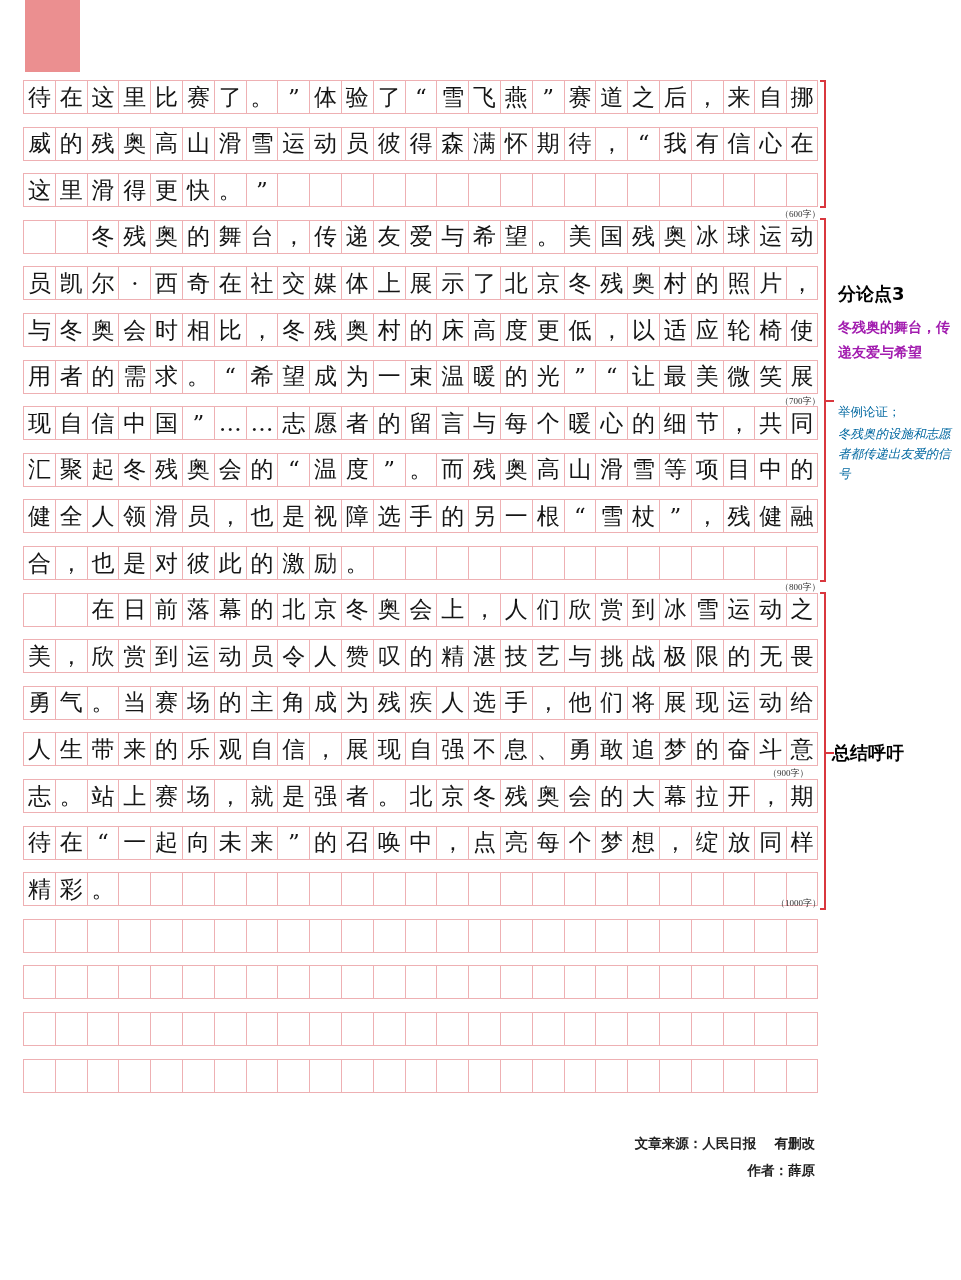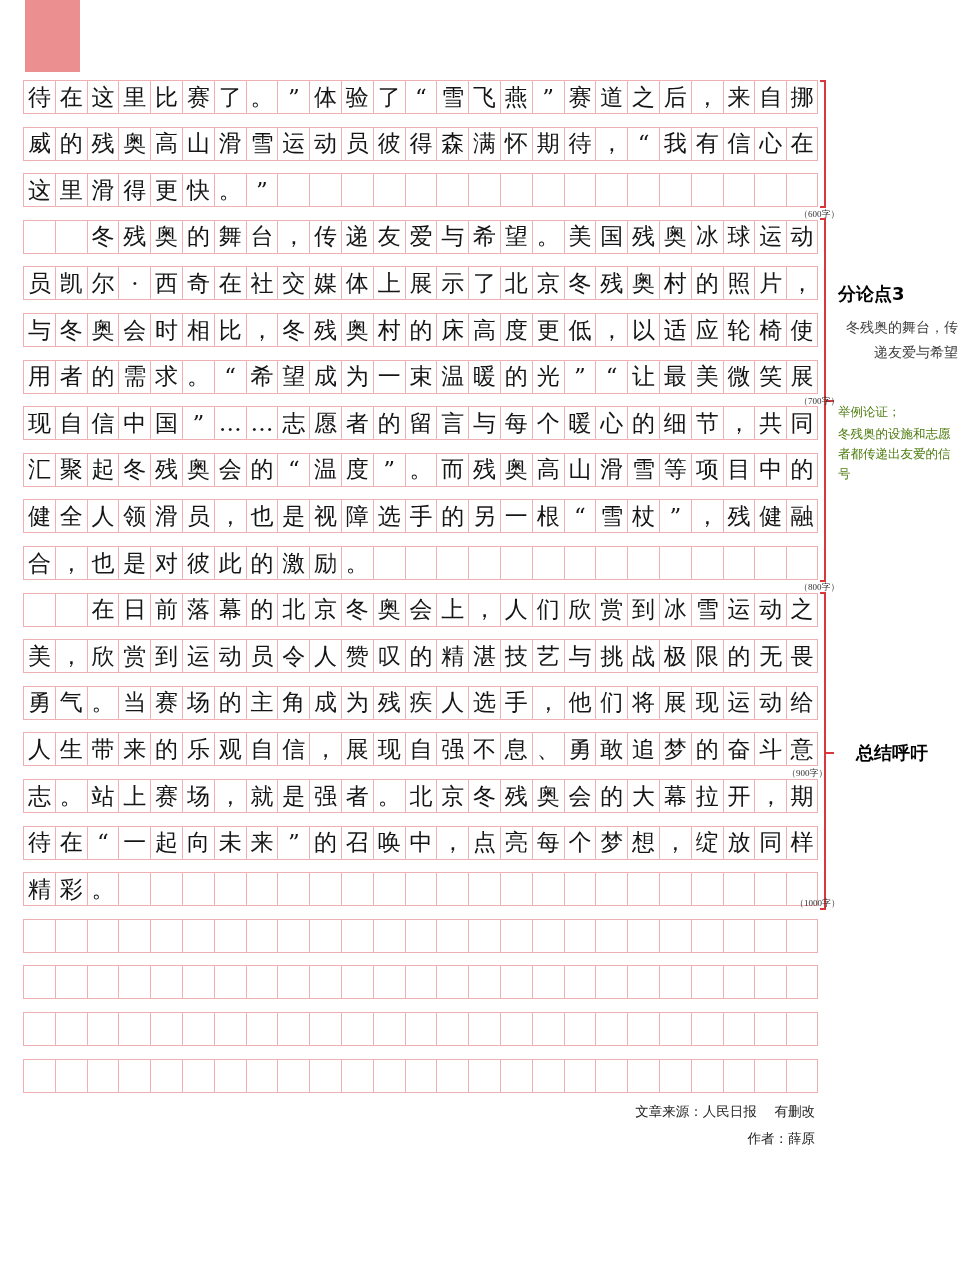--- a/index.html
+++ b/index.html
@@ -20,45 +20,45 @@
   .cell {
     flex: 0 0 31.8px; height: 100%; box-sizing: border-box;
     border-left: 1.5px solid #eeb0b3;
     display: flex; align-items: center; justify-content: center;
     font-size: 23px; color: #151515; line-height: 1;
     font-family: "DejaVu Serif", serif;
   }
   .cell:last-child { border-right: 1.5px solid #eeb0b3; }
   .count {
     position: absolute; font-size: 9px; color: #333;
-    font-family: "Liberation Serif", serif; white-space: nowrap; margin-left: 19px;
+    font-family: "Liberation Serif", serif; white-space: nowrap;
   }
   .bracket {
     position: absolute; border: 2px solid #d9373e; border-left: none;
     width: 6px; box-sizing: border-box;
   }
   .tick {
     position: absolute; height: 2px; width: 8px; background: #d9373e;
   }
   .note-title {
     position: absolute; color: #000000; font-weight: bold;
     font-family: "DejaVu Sans", sans-serif; white-space: nowrap;
   }
   .note-sub {
-    position: absolute; left: 838px; width: 120px; color: #404040;
-    font-weight: normal; font-family: "DejaVu Sans", sans-serif;
-    font-size: 14px; line-height: 25px; text-align: right;
+    position: absolute; left: 838px; width: 120px; color: #a21caf;
+    font-weight: bold; font-family: "DejaVu Sans", sans-serif;
+    font-size: 14px; line-height: 25px;
   }
   .note-desc {
-    position: absolute; left: 838px; width: 120px; color: #4d7c0f;
+    position: absolute; left: 838px; width: 120px; color: #0369a1;
     font-family: "DejaVu Sans", sans-serif; font-size: 12.5px; line-height: 20px;
   }
   .footer {
-    position: absolute; right: 146px; color: #222; font-weight: normal;
-    font-family: "DejaVu Sans", sans-serif; font-size: 13.5px; white-space: pre;
+    position: absolute; right: 146px; color: #222; font-weight: bold;
+    font-family: "DejaVu Sans", sans-serif; font-size: 13.5px; white-space: pre; margin-top: 32px;
   }
 </style>
 </head>
 <body>
 
 <div class="tab-marker"></div>
 
 <div class="grid" id="grid">
     <div class="row" style="top: 0px;">
       <div class="cell">待</div>
@@ -660,23 +660,23 @@
 
 <div class="bracket" style="left:820px; top:218px; height:364px;"></div>
 <div class="tick" style="left:826px; top:400px;"></div>
 
 <div class="bracket" style="left:820px; top:592px; height:318px;"></div>
 <div class="tick" style="left:826px; top:752px;"></div>
 
 <div class="note-title" style="left:838px; top:282px; font-size:18px;">分论点3</div>
 <div class="note-sub" style="top:315px;">冬残奥的舞台，传递友爱与希望</div>
 <div class="note-desc" style="top:402px;">举例论证；</div>
-<div class="note-desc" style="top:424px;">冬残奥的设施和志愿者都传递出友爱的信号</div>
-
-<div class="note-title" style="left:856px; top:741px; font-size:18px;">总结呼吁</div>
+<div class="note-desc" style="top:424px;font-style:italic;">冬残奥的设施和志愿者都传递出友爱的信号</div>
+
+<div class="note-title" style="left:832px; top:741px; font-size:18px;">总结呼吁</div>
 
 <div class="footer" style="top:1103px;">文章来源：人民日报　 有删改</div>
 <div class="footer" style="top:1130px;">作者：薛原</div>
 
 <div class="count" style="top: 208.2px; left: 780px;">（600字）</div>
 <div class="count" style="top: 394.6px; left: 780px; text-align: right;">（700字）</div>
 <div class="count" style="top: 581px; left: 780px;">（800字）</div>
 <div class="count" style="top: 767.4px; left: 768px;">（900字）</div>
 <div class="count" style="top: 897px; left: 776px;">（1000字）</div>
 

